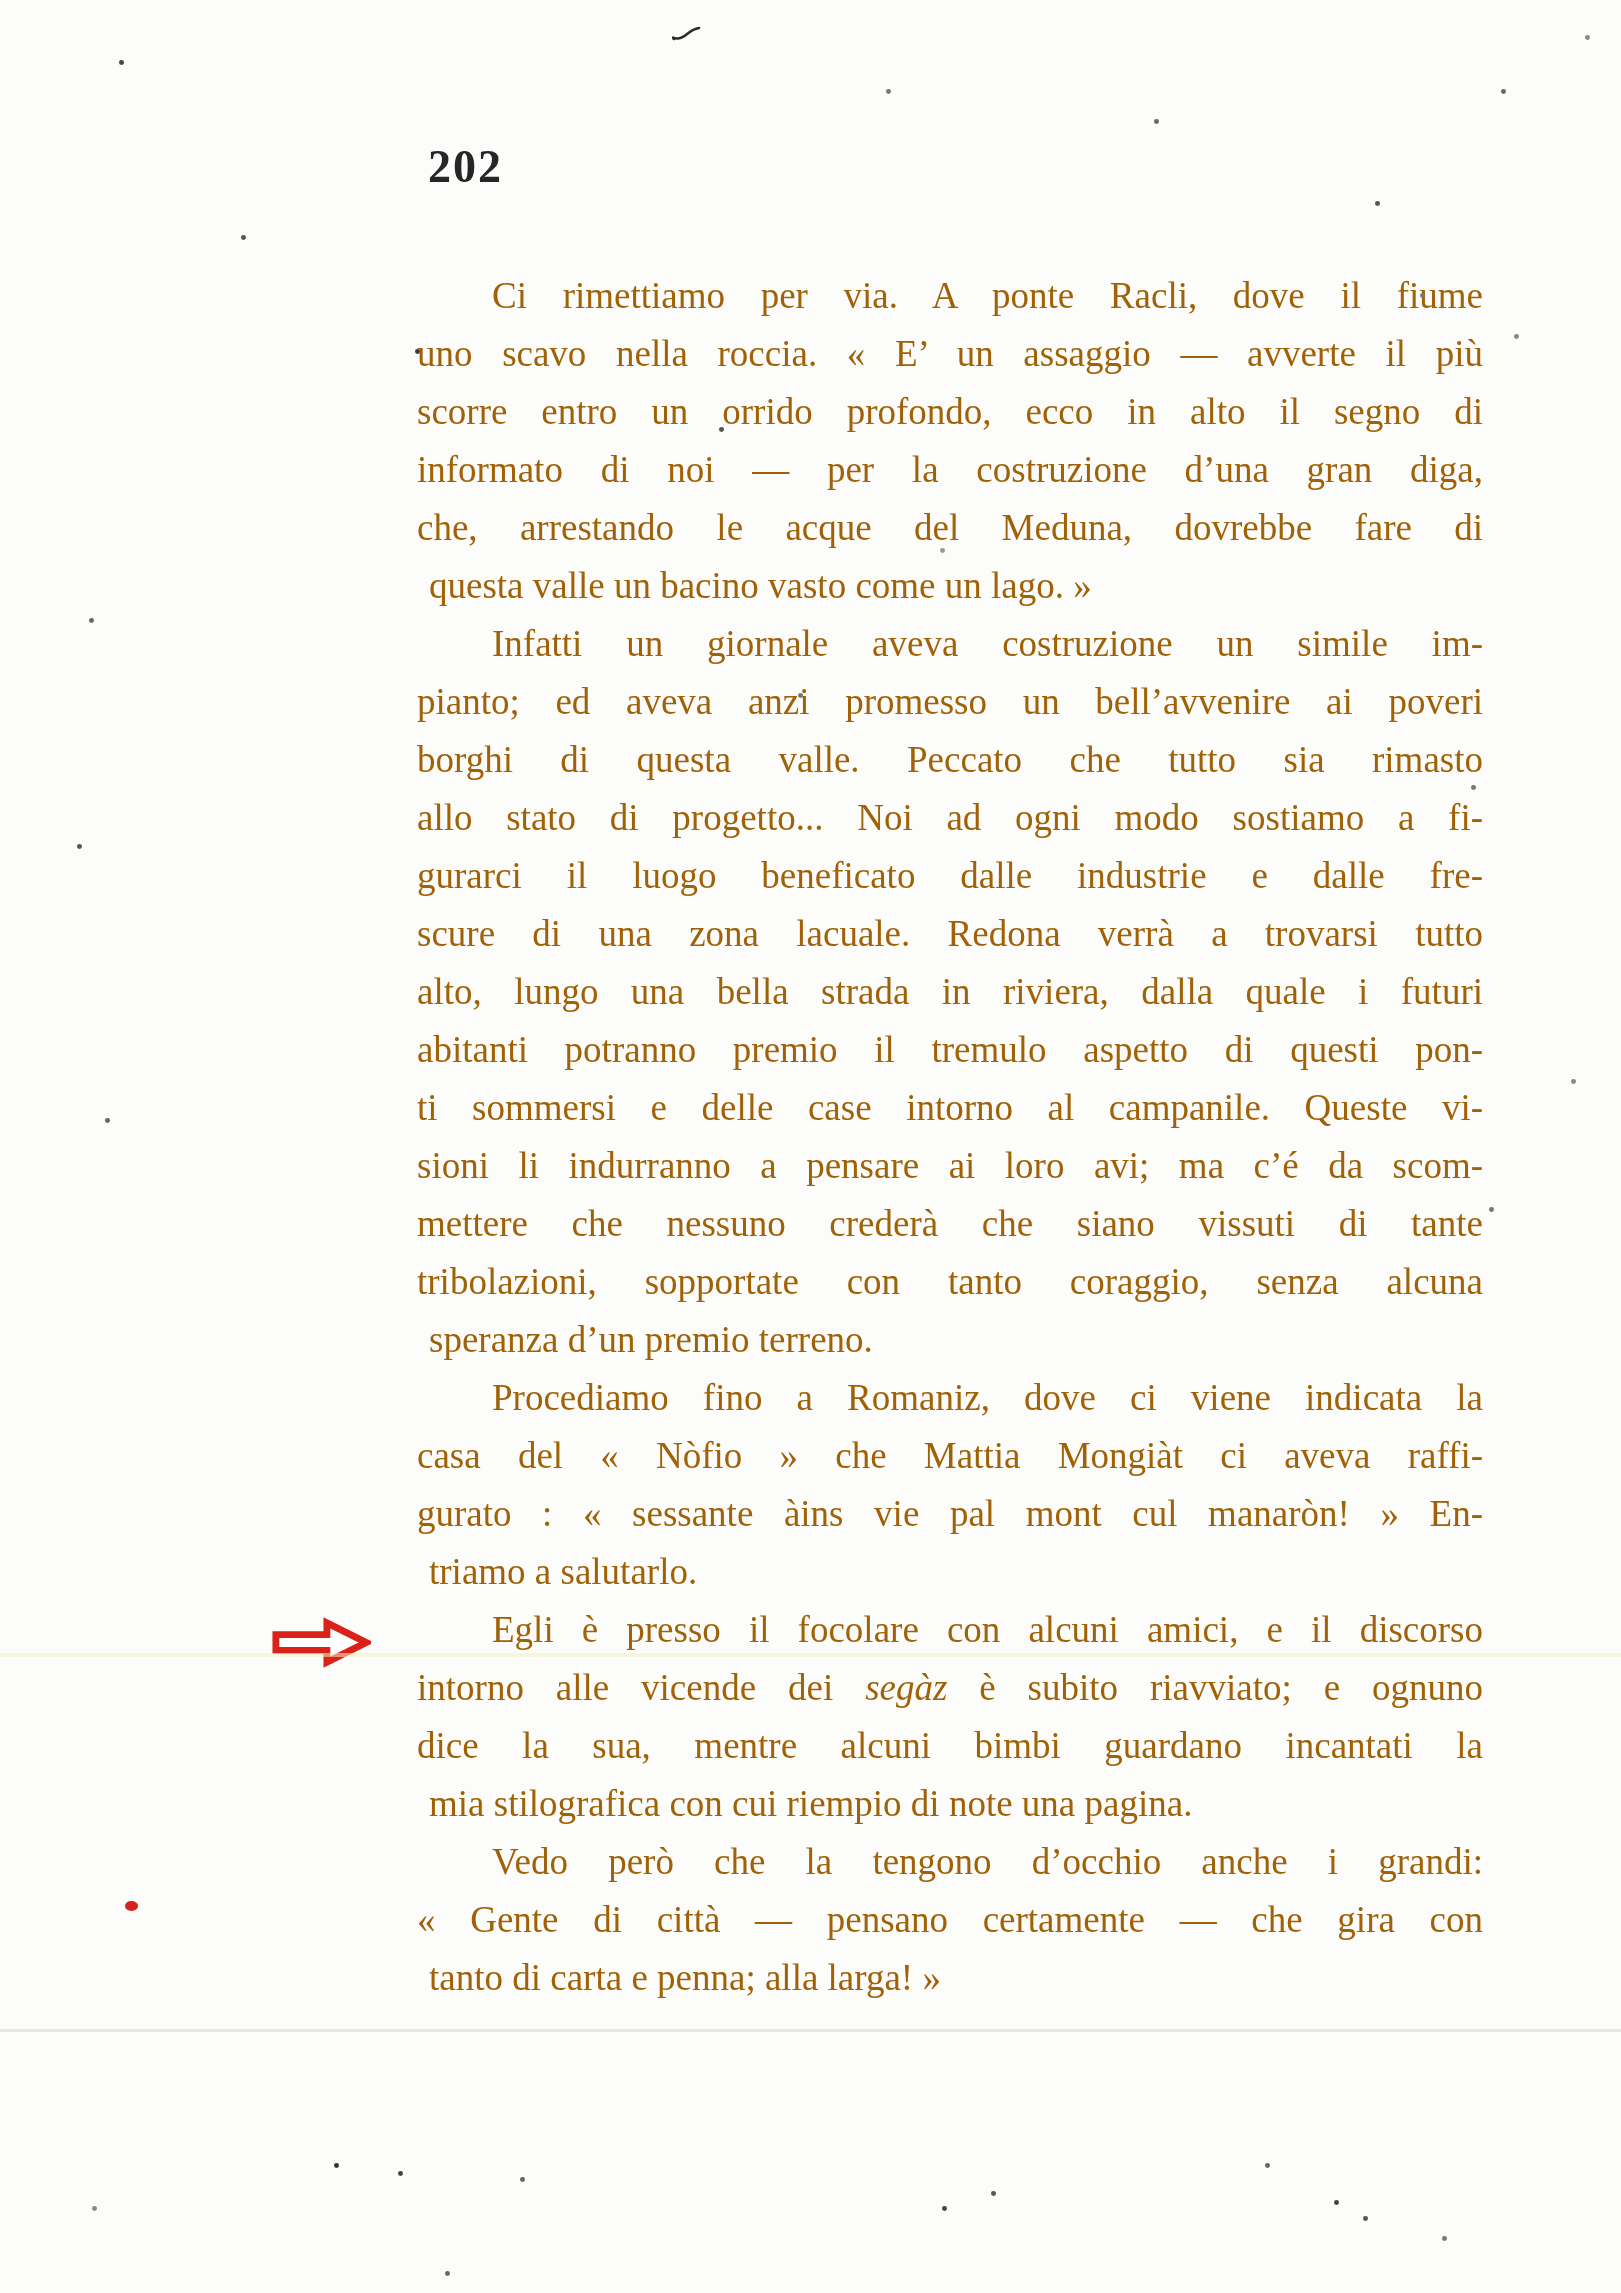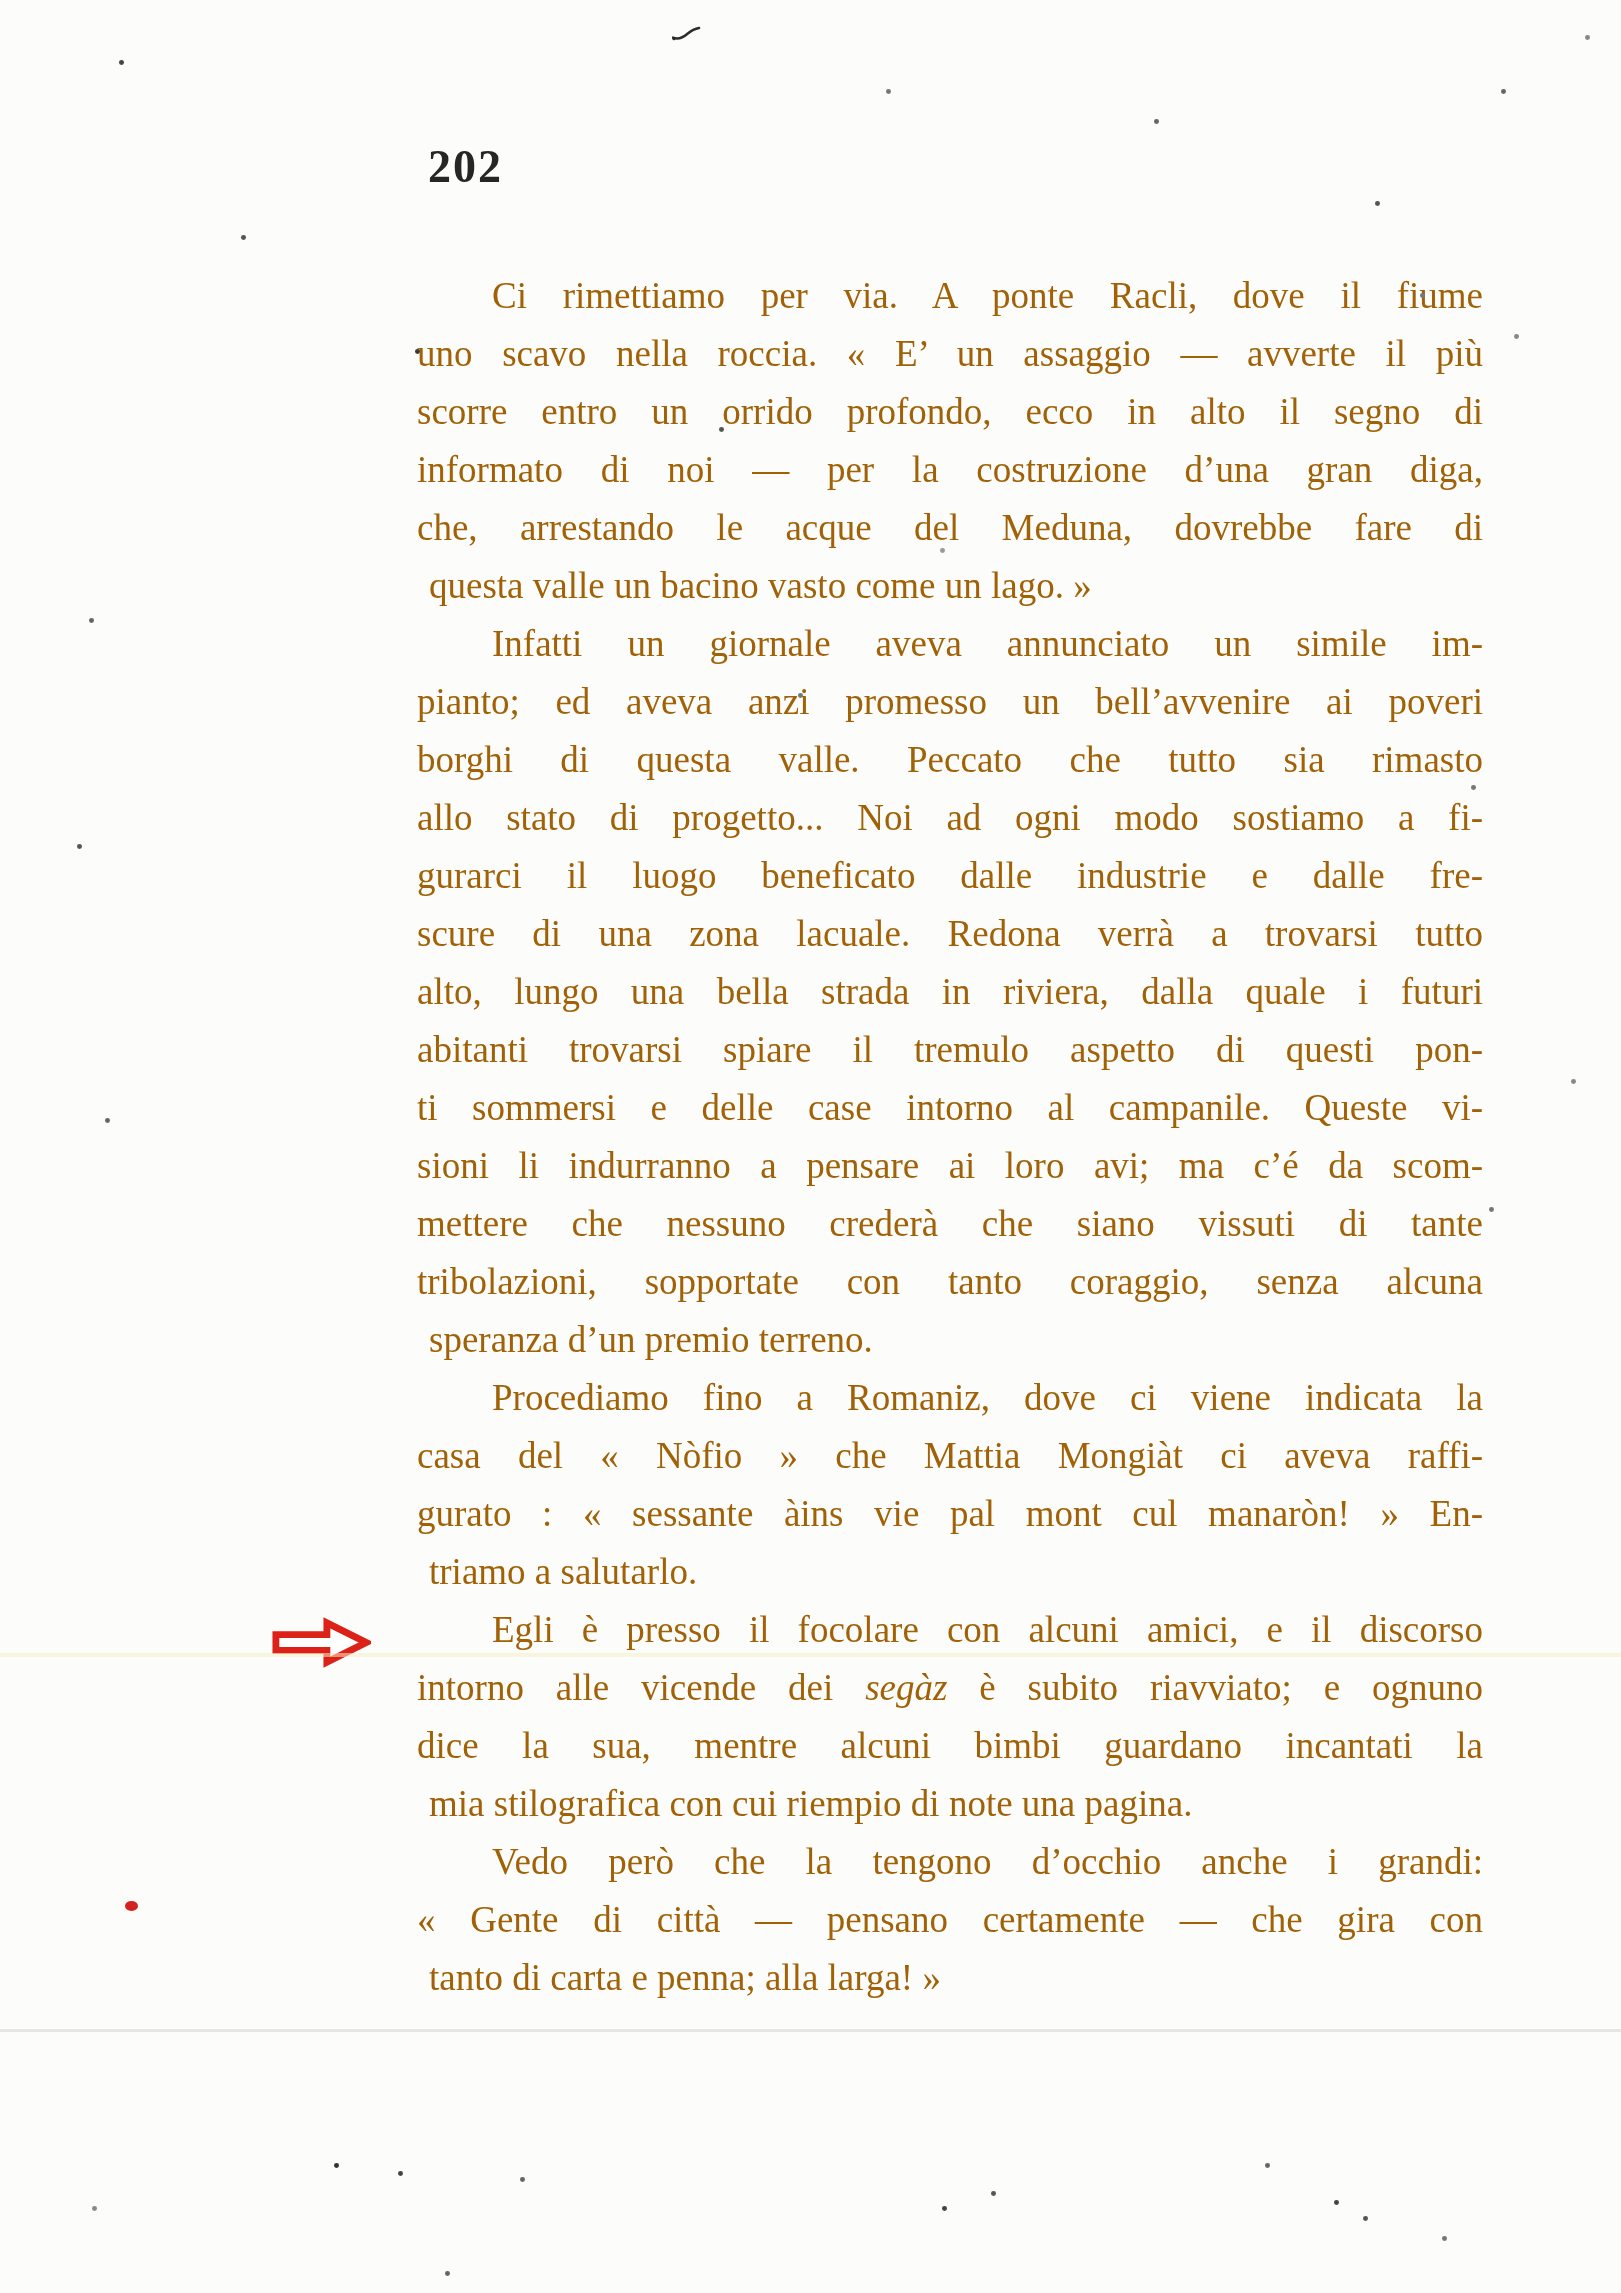--- a/index.html
+++ b/index.html
@@ -58,28 +58,28 @@
   <circle cx="2" cy="15" r="1.6" fill="#2b2b2b"></circle>
 </svg>
 
 <div class="text-block">
     <div class="line indent"><span>Ci rimettiamo per via. A ponte Racli, dove il fiume</span></div>
     <div class="line"><span>uno scavo nella roccia. « E’ un assaggio — avverte il più</span></div>
     <div class="line"><span>scorre entro un orrido profondo, ecco in alto il segno di</span></div>
     <div class="line"><span>informato di noi — per la costruzione d’una gran diga,</span></div>
     <div class="line"><span>che, arrestando le acque del Meduna, dovrebbe fare di</span></div>
     <div class="line last"><span>questa valle un bacino vasto come un lago. »</span></div>
-    <div class="line indent"><span>Infatti un giornale aveva annunciato un simile im-</span></div>
+    <div class="line indent"><span>Infatti un giornale aveva costruzione un simile im-</span></div>
     <div class="line"><span>pianto; ed aveva anzi promesso un bell’avvenire ai poveri</span></div>
     <div class="line"><span>borghi di questa valle. Peccato che tutto sia rimasto</span></div>
     <div class="line"><span>allo stato di progetto... Noi ad ogni modo sostiamo a fi-</span></div>
     <div class="line"><span>gurarci il luogo beneficato dalle industrie e dalle fre-</span></div>
     <div class="line"><span>scure di una zona lacuale. Redona verrà a trovarsi tutto</span></div>
     <div class="line"><span>alto, lungo una bella strada in riviera, dalla quale i futuri</span></div>
-    <div class="line"><span>abitanti trovarsi spiare il tremulo aspetto di questi pon-</span></div>
+    <div class="line"><span>abitanti potranno premio il tremulo aspetto di questi pon-</span></div>
     <div class="line"><span>ti sommersi e delle case intorno al campanile. Queste vi-</span></div>
     <div class="line"><span>sioni li indurranno a pensare ai loro avi; ma c’é da scom-</span></div>
     <div class="line"><span>mettere che nessuno crederà che siano vissuti di tante</span></div>
     <div class="line"><span>tribolazioni, sopportate con tanto coraggio, senza alcuna</span></div>
     <div class="line last"><span>speranza d’un premio terreno.</span></div>
     <div class="line indent"><span>Procediamo fino a Romaniz, dove ci viene indicata la</span></div>
     <div class="line"><span>casa del « Nòfio » che Mattia Mongiàt ci aveva raffi-</span></div>
     <div class="line"><span>gurato : « sessante àins vie pal mont cul manaròn! » En-</span></div>
     <div class="line last"><span>triamo a salutarlo.</span></div>
     <div class="line indent"><span>Egli è presso il focolare con alcuni amici, e il discorso</span></div>

